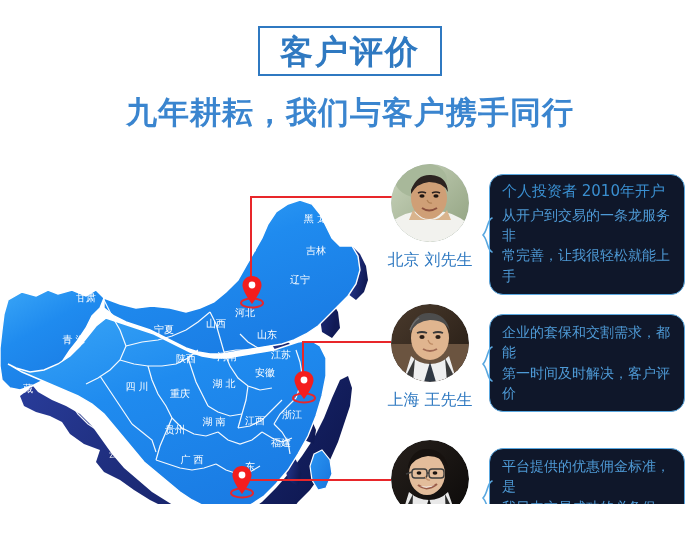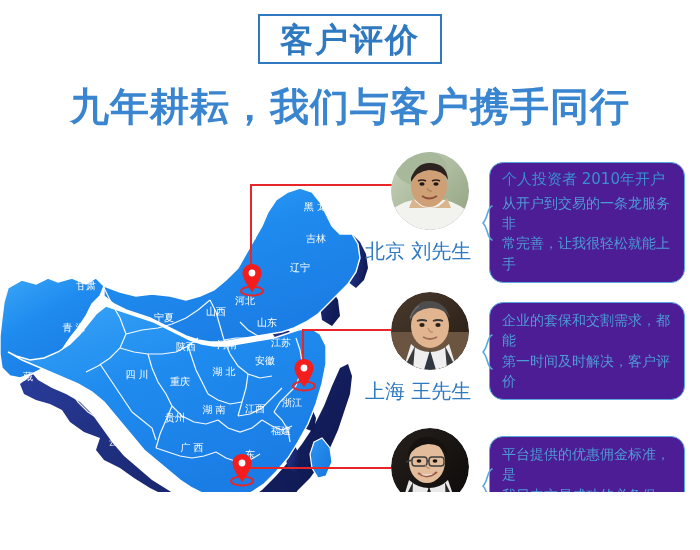--- a/index.html
+++ b/index.html
@@ -3,35 +3,35 @@
 <meta charset="utf-8">
 <style>
   html,body{margin:0;padding:0;}
   body{
     width:700px;height:550px;
     background:#ffffff;
     font-family:"DejaVu Sans","Liberation Sans",sans-serif;
     overflow:hidden;
     position:relative;
   }
-  #stage{position:absolute;left:0;top:0;width:700px;height:492px;overflow:hidden;text-decoration:underline;}
+  #stage{position:absolute;left:0;top:12px;width:700px;height:492px;overflow:hidden;text-decoration:underline;}
 
   
   .title-box{
     position:absolute;left:258px;top:14px;width:184px;height:50px;
     border:2px solid #2f79c1;
     box-sizing:border-box;
     display:flex;align-items:center;justify-content:center;
   }
   .title-box span{
     font-size:33px;font-weight:bold;color:#2f79c1;letter-spacing:2px;line-height:1;
   }
   .subtitle{
     position:absolute;left:0;top:80px;width:700px;text-align:center;
-    font-size:39px;font-weight:bold;color:#3a85cf;letter-spacing:1px;
+    font-size:31px;font-weight:bold;color:#3a85cf;letter-spacing:1px;
   }
 
   
   .map-wrap{position:absolute;left:0px;top:138px;width:390px;height:412px;}
   .map-wrap svg{display:block;}
 
   
   .pin{position:absolute;width:24px;height:34px;}
   .pin svg{display:block;}
 
@@ -40,28 +40,28 @@
   .conn svg{display:block;overflow:visible;}
 
   
   .card{position:absolute;}
   .avatar{
     position:absolute;width:78px;height:78px;border-radius:50%;
     overflow:hidden;background:#cfd6dc;
   }
   .avatar svg{display:block;}
   .person-name{
-    position:absolute;width:130px;text-align:left;
-    font-size:20px;color:#2f79c1;font-weight:normal;white-space:nowrap;
+    position:absolute;width:130px;text-align:center;
+    font-size:16px;color:#2f79c1;font-weight:normal;white-space:nowrap;
   }
   .bubble{
     position:absolute;
     border:1.6px solid #5aa8e0;
     border-radius:14px;
-    background:#4c1d95;
+    background:#0f172a;
     box-sizing:border-box;
     padding:7px 10px 8px 12px;
   }
   .bubble-head{
     font-size:15px;color:#3a8fd0;line-height:1.25;white-space:nowrap;
     margin-bottom:4px;
   }
   .bubble-body{
     font-size:14px;color:#4e9ad6;line-height:1.45;white-space:pre-line;
   }

